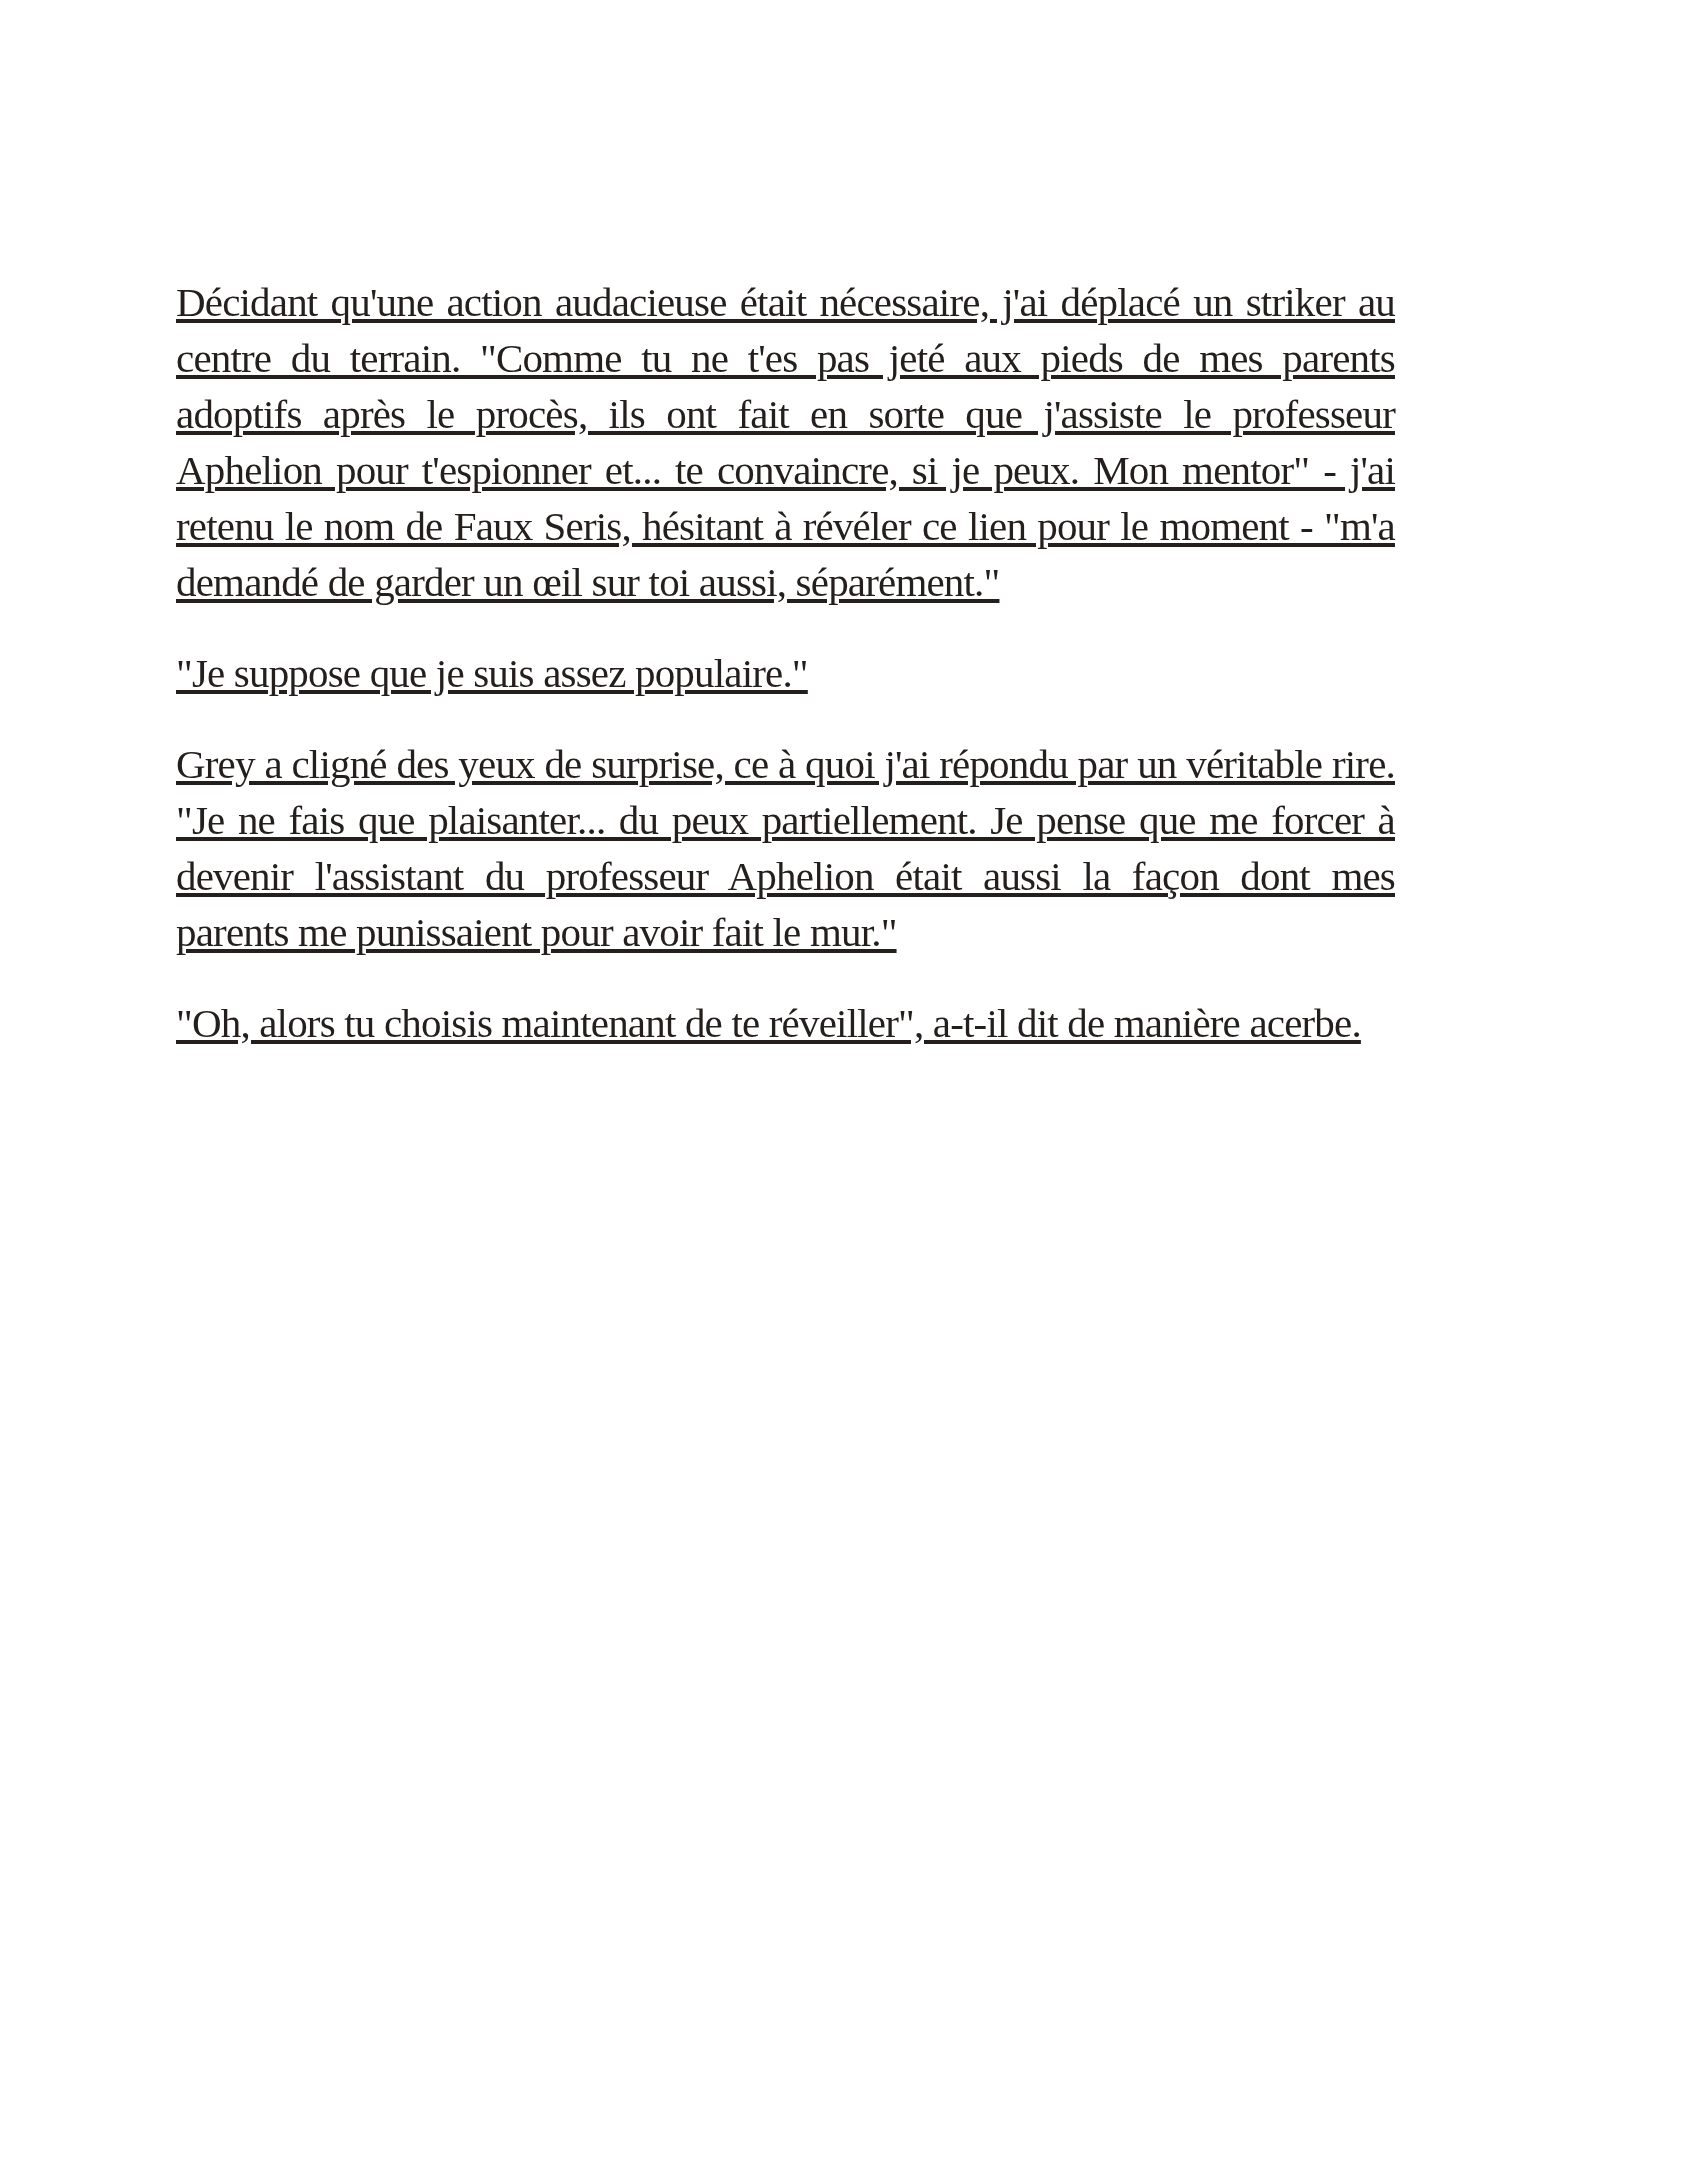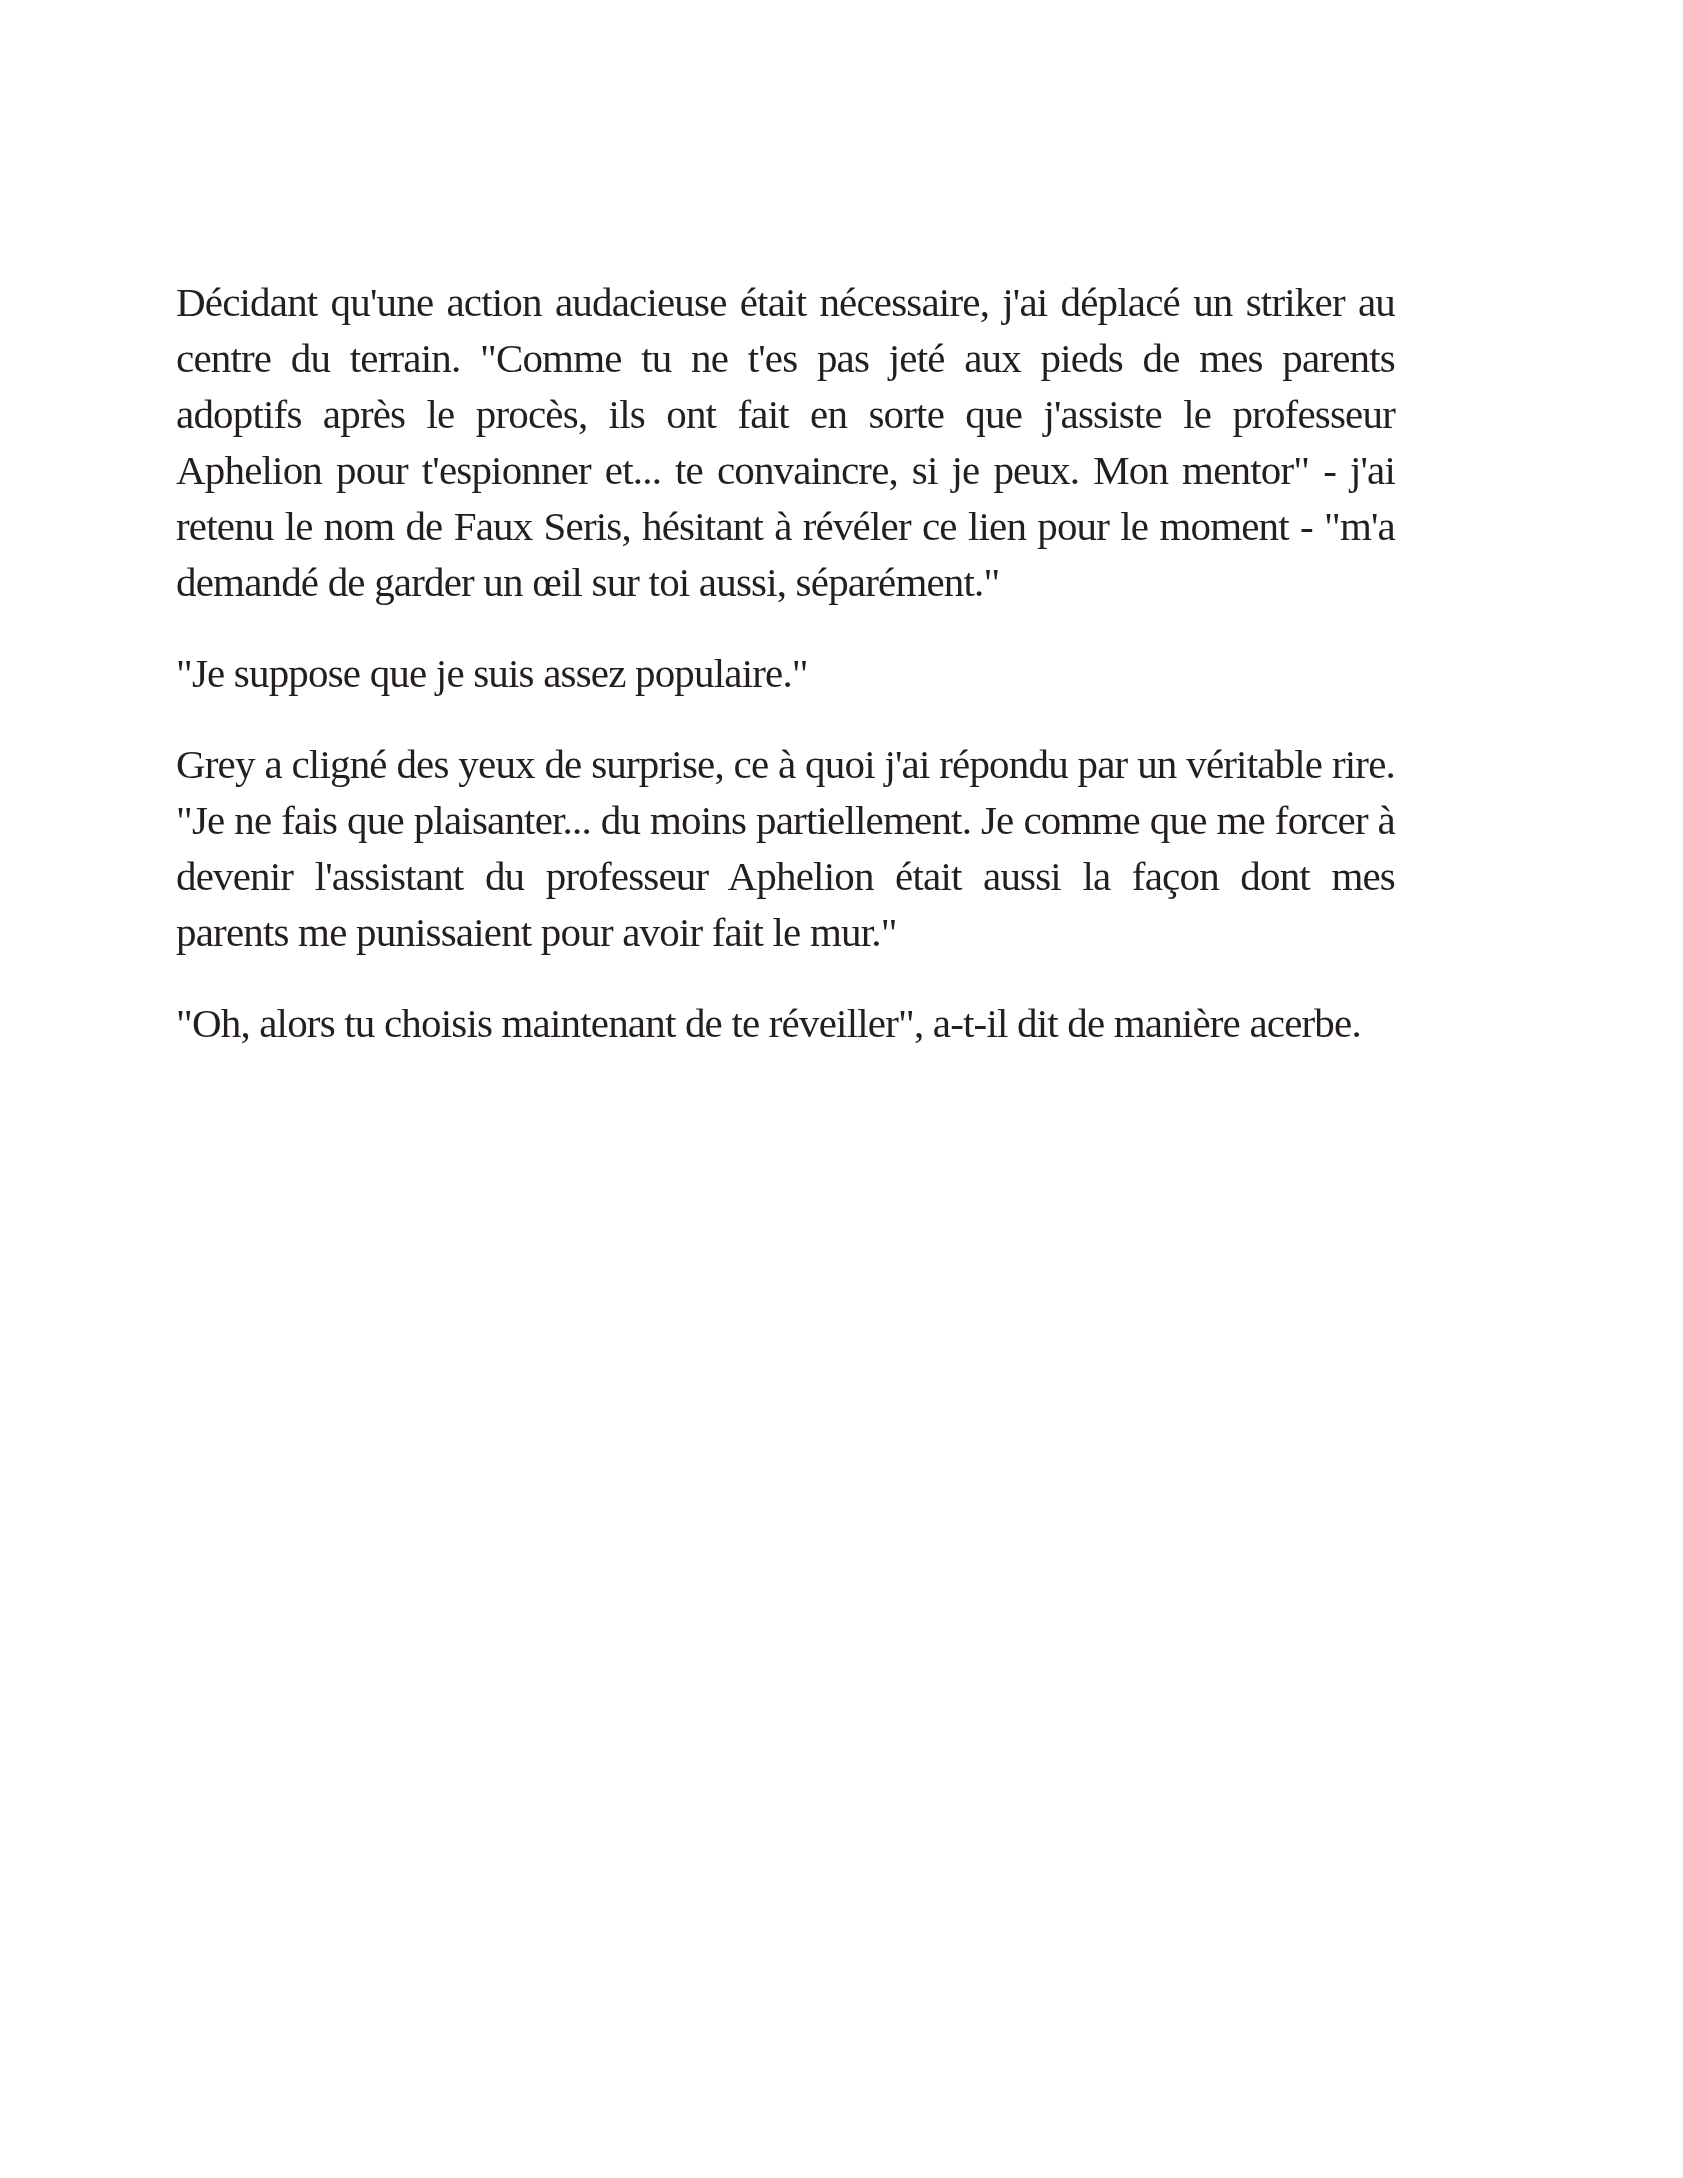--- a/index.html
+++ b/index.html
@@ -23,29 +23,30 @@
     height: 2178px;
     background: var(--page-bg);
     padding: 274px 175px 0 176px;
     font-family: "Liberation Serif", "DejaVu Serif", serif;
     font-size: 41px;
     line-height: 56px;
     letter-spacing: -0.02em;
     color: var(--text-color);
     text-align: justify;
     text-justify: inter-word;
+    text-decoration: underline;
   }
   .para {
     margin: 0 0 35px 0;
     padding: 0;
   }
   .para:last-child { margin-bottom: 0; }
 </style>
 </head>
 <body>
 
 <main class="page">
   <p class="para">Décidant qu'une action audacieuse était nécessaire, j'ai déplacé un striker au centre du terrain. "Comme tu ne t'es pas jeté aux pieds de mes parents adoptifs après le procès, ils ont fait en sorte que j'assiste le professeur Aphelion pour t'espionner et... te convaincre, si je peux. Mon mentor" - j'ai retenu le nom de Faux Seris, hésitant à révéler ce lien pour le moment - "m'a demandé de garder un œil sur toi aussi, séparément."</p>
   <p class="para">"Je suppose que je suis assez populaire."</p>
-  <p class="para">Grey a cligné des yeux de surprise, ce à quoi j'ai répondu par un véritable rire. "Je ne fais que plaisanter... du moins partiellement. Je comme que me forcer à devenir l'assistant du professeur Aphelion était aussi la façon dont mes parents me punissaient pour avoir fait le mur."</p>
+  <p class="para">Grey a cligné des yeux de surprise, ce à quoi j'ai répondu par un véritable rire. "Je ne fais que plaisanter... du peux partiellement. Je pense que me forcer à devenir l'assistant du professeur Aphelion était aussi la façon dont mes parents me punissaient pour avoir fait le mur."</p>
   <p class="para">"Oh, alors tu choisis maintenant de te réveiller", a-t-il dit de manière acerbe.</p>
 </main>
 
 
 </body></html>

